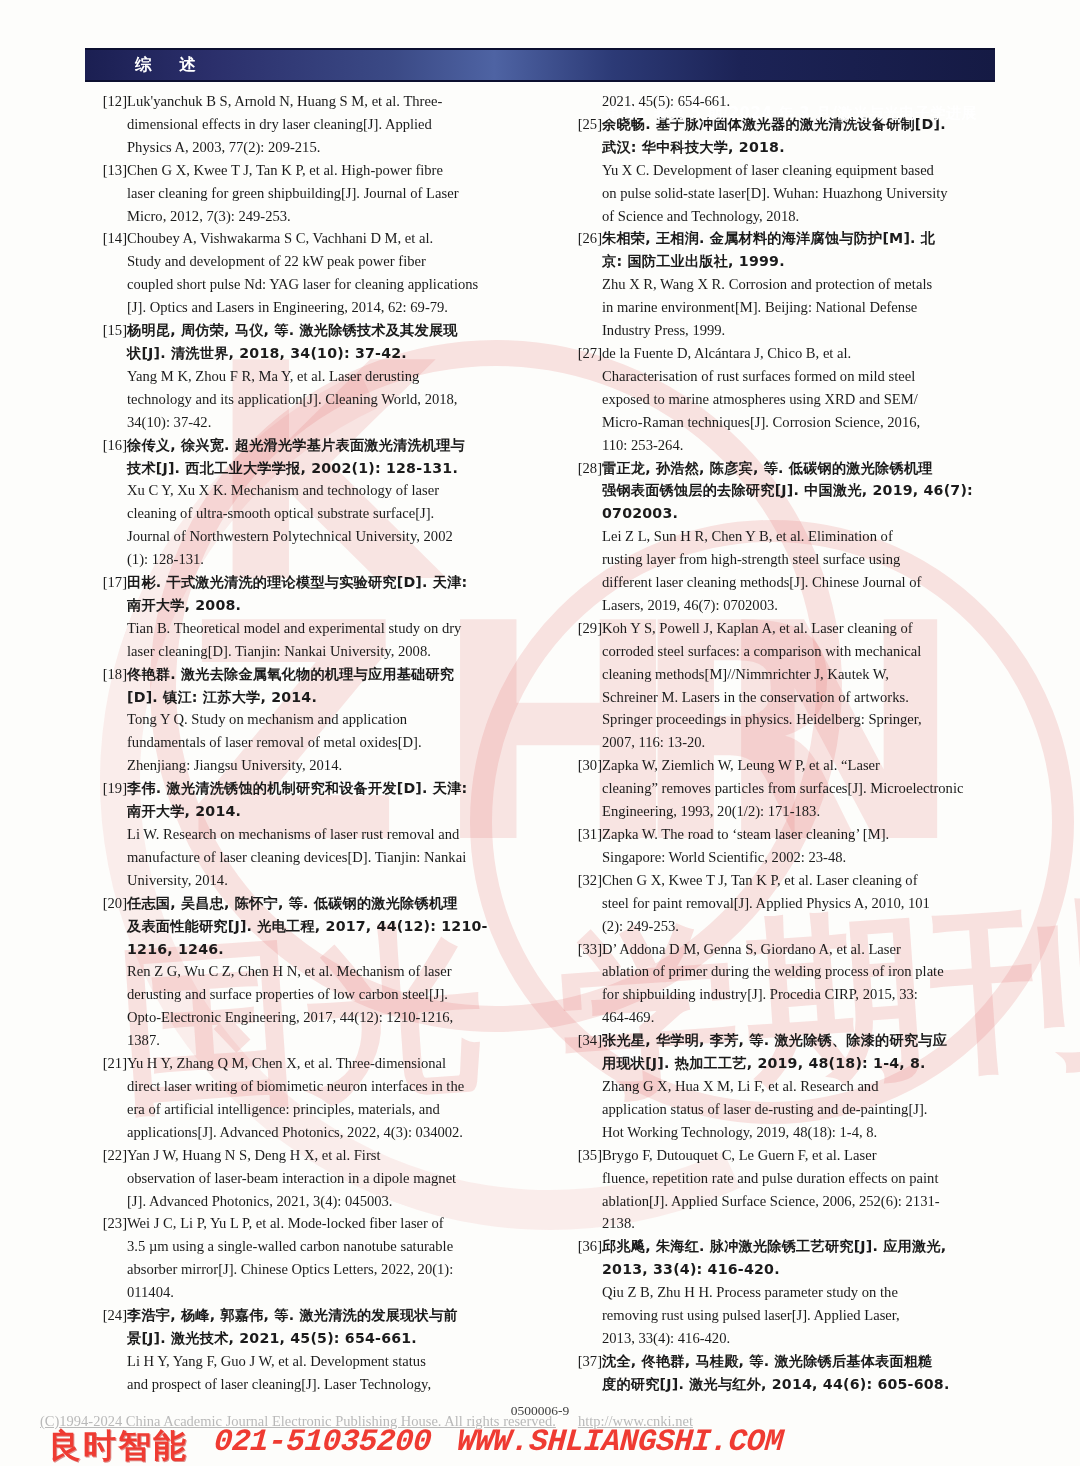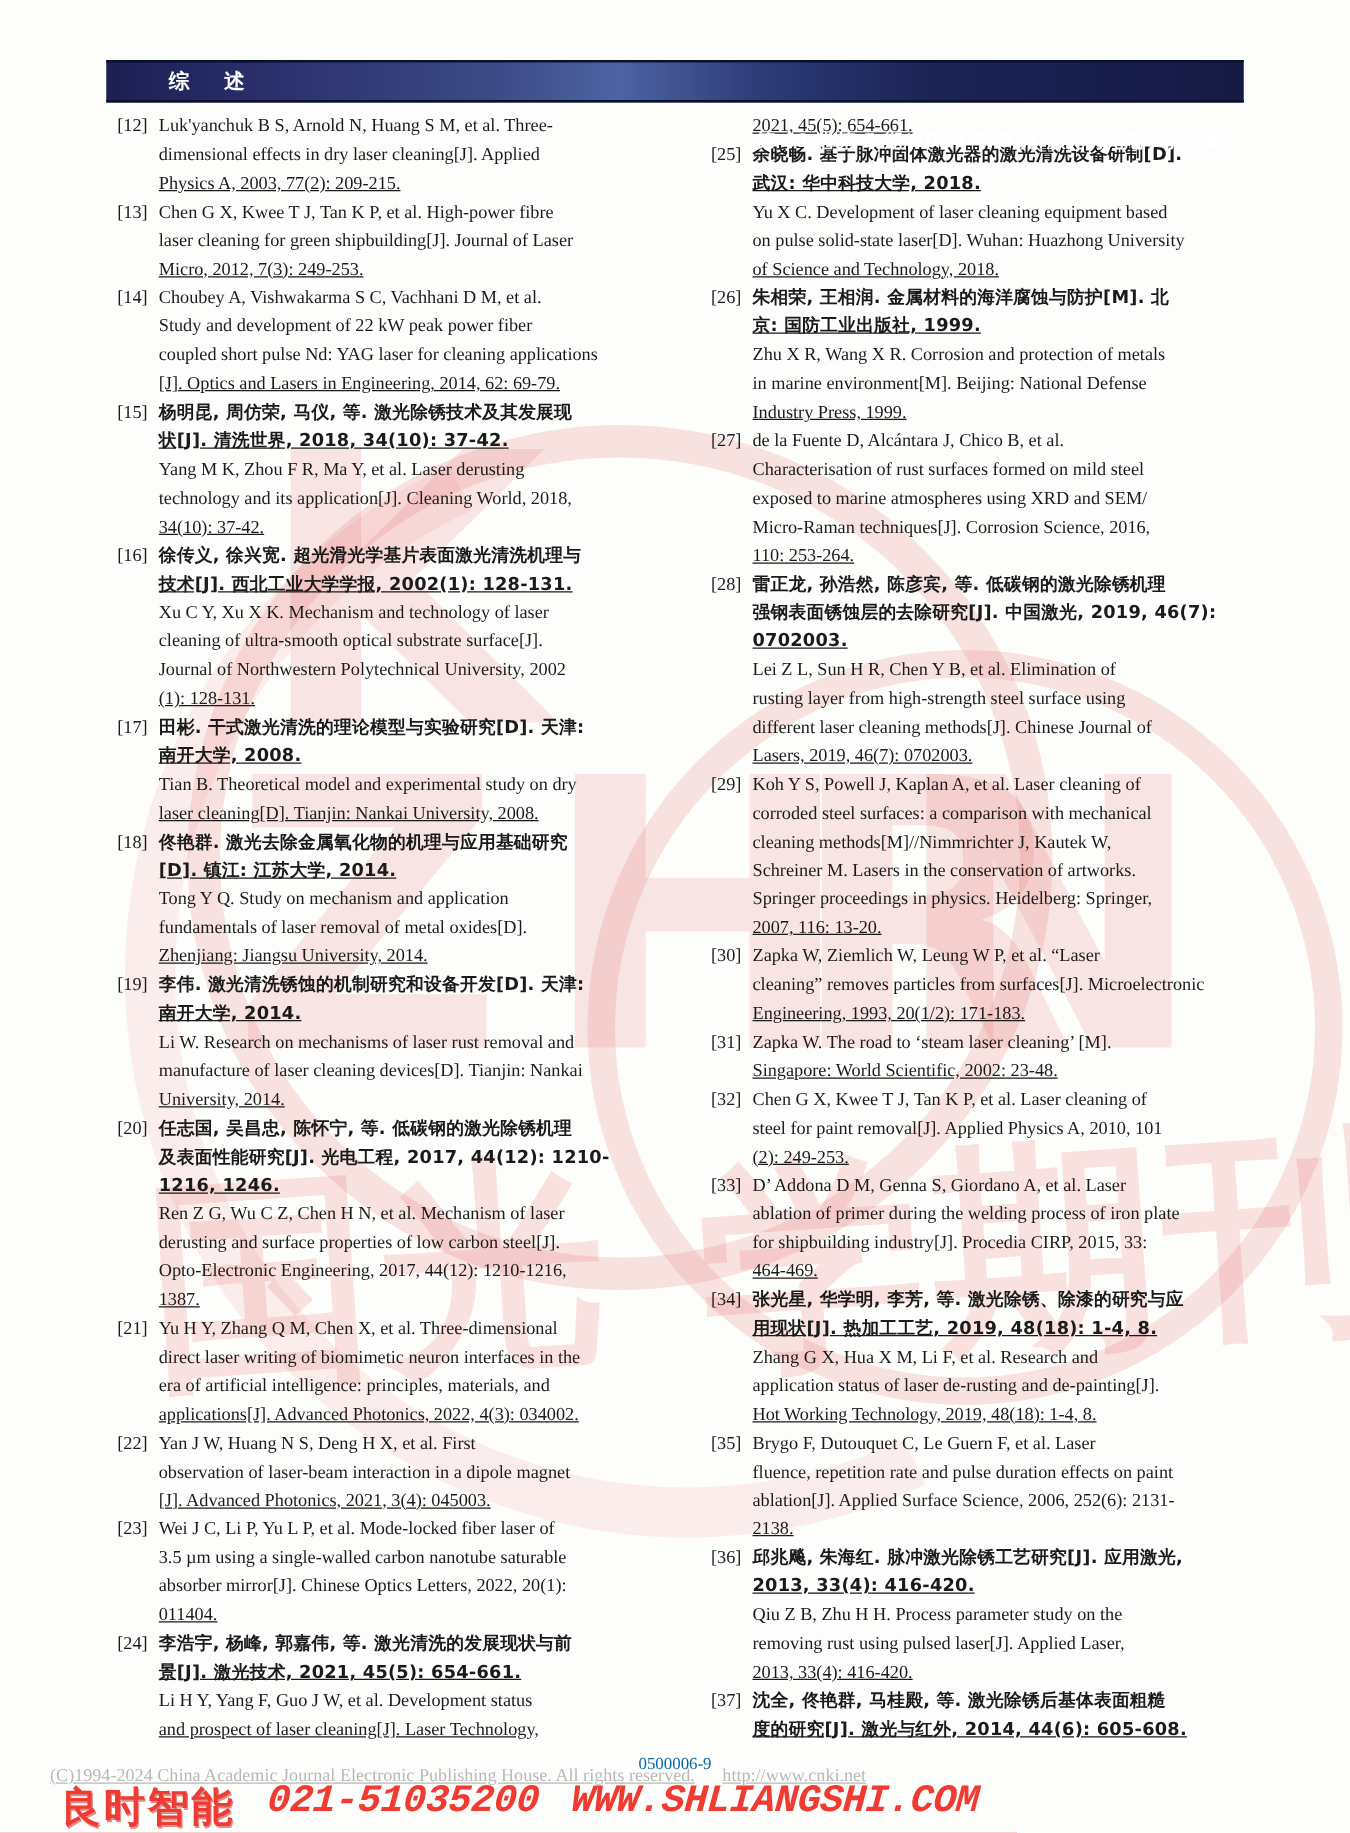--- a/index.html
+++ b/index.html
@@ -144,21 +144,21 @@
     display: flex;
     align-items: flex-start;
     margin-bottom: 0px;
   }
   .ref-num {
     width: 42px;
     flex: 0 0 42px;
     font-size: 14.6px;
     line-height: 22.9px;
     color: #1b1b1b;
-    text-align: center;
+    text-align: right;
     white-space: nowrap;
   }
   .ref-body {
     flex: 1 1 auto;
     min-width: 0;
   }
   .ref-line {
     font-size: 14.6px;
     line-height: 22.9px;
     color: #1b1b1b;
@@ -168,32 +168,31 @@
   }
   
   .ref-line.cjk {
     font-family: "DejaVu Sans", sans-serif;
     font-size: 14.2px;
     font-weight: bold;
     letter-spacing: 0.2px;
   }
   .ref-line.lastline {
     text-align: left;
-    text-decoration: underline;
   }
 
   
   .page-number {
     position: absolute;
     left: 0;
     right: 0;
     top: 1403px;
     text-align: center;
     font-size: 13.5px;
-    color: #0369a1;
+    color: #404040;
     z-index: 3;
     font-family: "Liberation Serif", serif;
   }
   .cnki-line {
     position: absolute;
     left: 40px;
     top: 1413px;
     width: 1000px;
     font-size: 14.5px;
     color: #b9b9b9;

